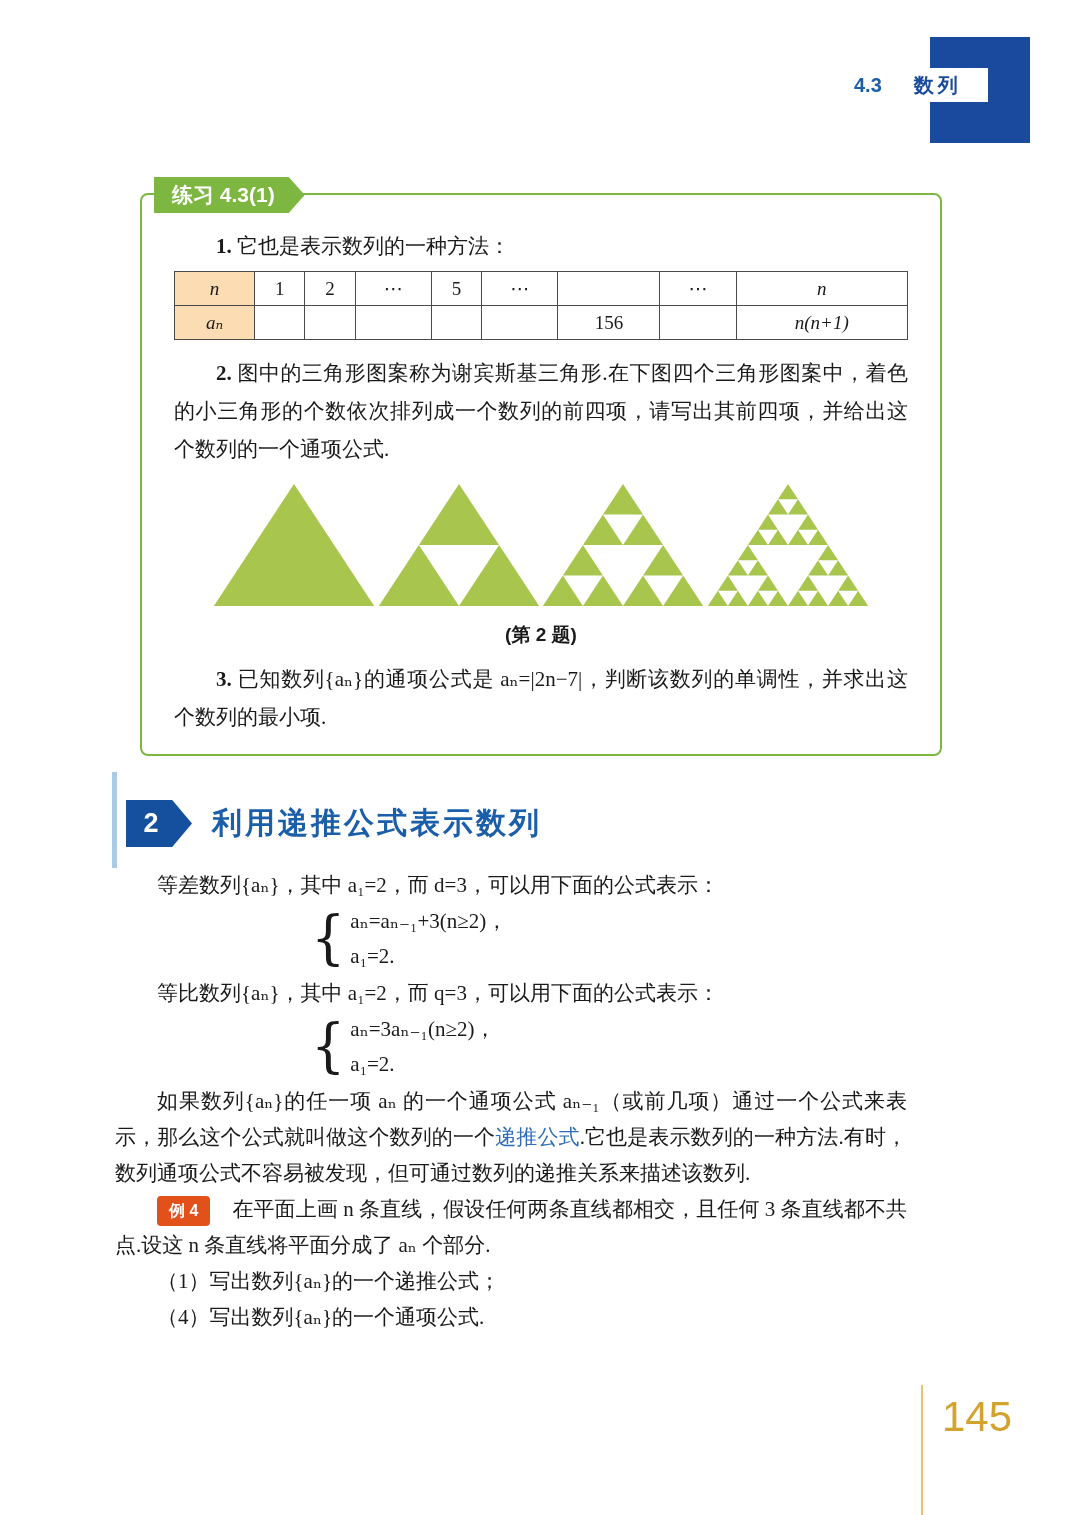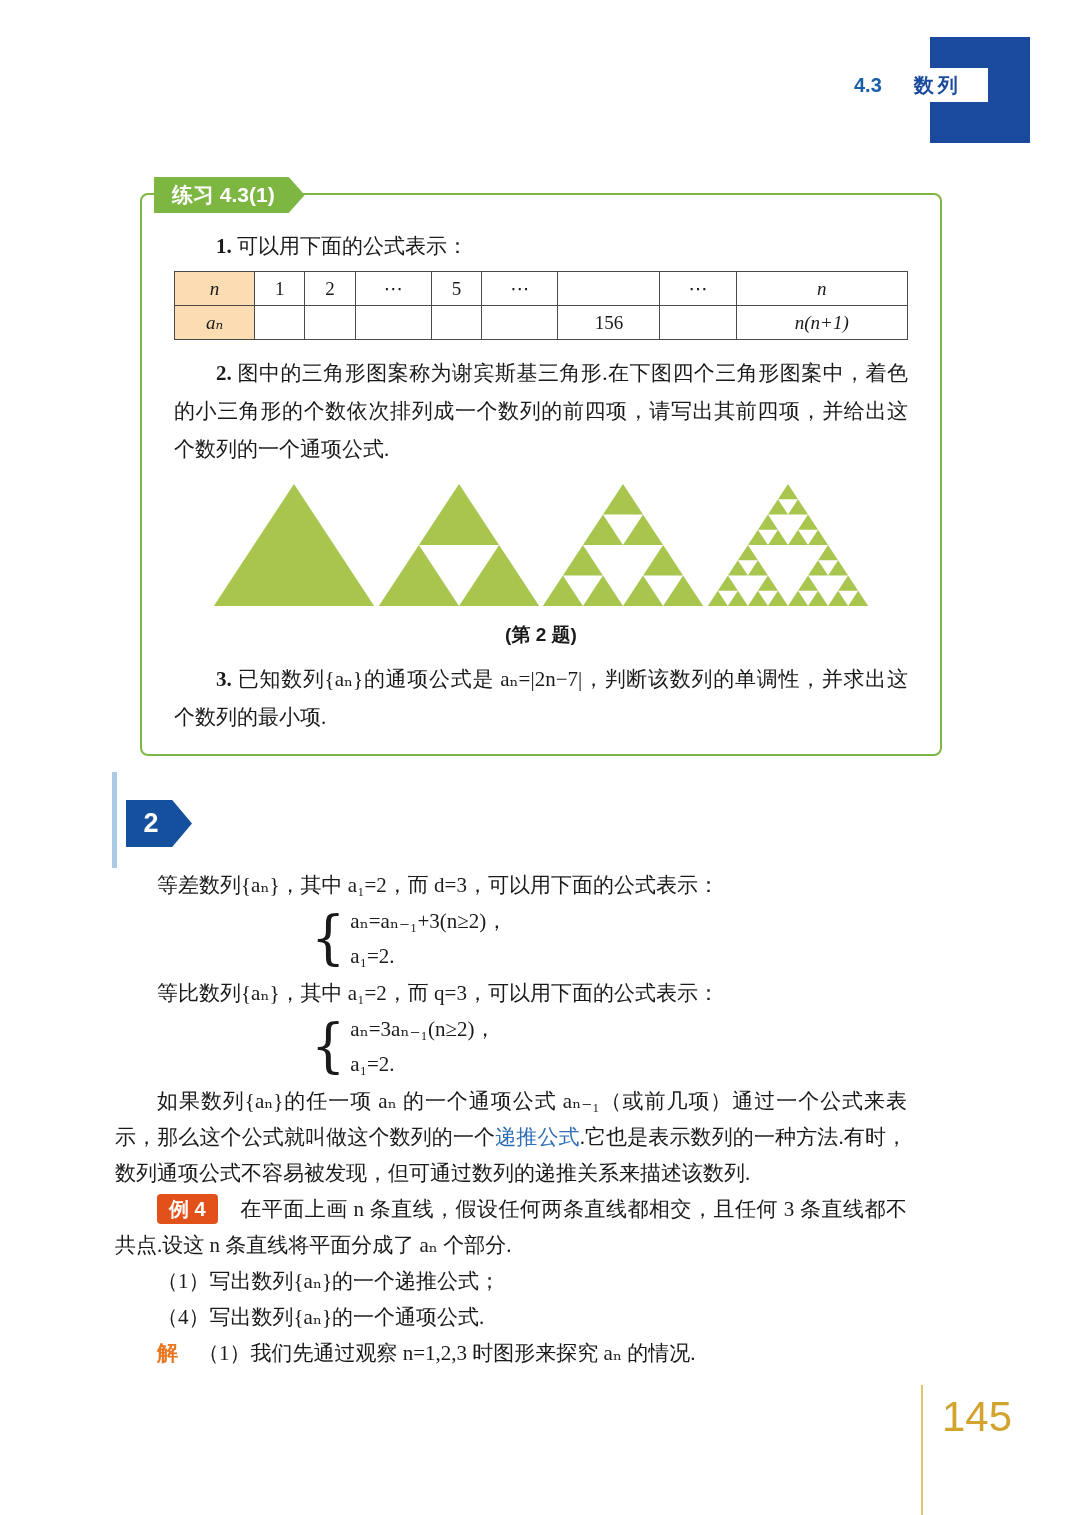--- a/index.html
+++ b/index.html
@@ -50,21 +50,21 @@
 
   
   .bodytext { position:absolute; left:115px; top:860px; width:792px; font-size:21px; line-height:36px; }
   .para { text-indent:2em; text-align:justify; }
   .formula { margin-left:196px; display:flex; align-items:center; }
   .formula .brace { font-size:54px; line-height:72px; margin-right:5px; transform:scaleY(1.08);
     font-family:"DejaVu Serif","Liberation Serif",serif; font-weight:normal; }
   .formula .lines span { display:block; line-height:35px; }
   .hl { color:var(--highlight_blue,#2f6eb6); font-weight:normal; }
   .ex-badge { display:inline-block; background:var(--example_orange,#e2511a); color:#fff;
-    font-family:"Liberation Sans","DejaVu Sans",sans-serif; font-weight:bold; font-size:20px;
+    font-family:"Liberation Sans","DejaVu Sans",sans-serif; font-weight:bold; font-size:16px;
     line-height:30px; padding:0 12px; border-radius:4px; margin-right:22px; text-indent:0;
     vertical-align:baseline; }
   .sol-label { color:var(--solution_orange,#e87722);
     font-family:"Liberation Sans","DejaVu Sans",sans-serif; font-weight:bold; margin-right:20px; }
 
   
   .page-rule { position:absolute; left:921px; top:1378px; width:2px; height:132px;
     background:var(--rule_gold,#e6c46a); }
   .page-no { position:absolute; left:942px; top:1386px;
     font-family:"Liberation Sans","DejaVu Sans",sans-serif; font-size:42px;
@@ -79,21 +79,21 @@
   <div class="corner-strip">
     <span class="secno">4.3</span>
     <span class="sectitle">数列</span>
   </div>
 
   <section class="practice">
     <div class="practice-tab">练习 4.3(1)</div>
 
     <p class="q">
       <span class="qno">1.</span>
-      <span>可以用下面的公式表示：</span>
+      <span>它也是表示数列的一种方法：</span>
     </p>
 
     <table class="fill-table">
       <tbody>
           <tr>
         <td class="lead m">n</td>
         <td>1</td>
         <td>2</td>
         <td>⋯</td>
         <td>5</td>
@@ -175,20 +175,21 @@
 
     <p class="q q3">
       <span class="qno">3.</span>
       <span>已知数列{aₙ}的通项公式是 aₙ=|2n−7|，判断该数列的单调性，并求出这个数列的最小项.</span>
     </p>
   </section>
 
   <div class="sec-bar"></div>
   <div class="heading">
     <span class="badge2">2</span>
+    <h2>利用递推公式表示数列</h2>
   </div>
 
   <div class="bodytext">
     <p class="para">等差数列{aₙ}，其中 a₁=2，而 d=3，可以用下面的公式表示：</p>
 
     <div class="formula">
       <span class="brace">{</span>
       <span class="lines">
         <span>aₙ=aₙ₋₁+3(n≥2)，</span>
         <span>a₁=2.</span>
@@ -205,19 +206,18 @@
       </span>
     </div>
 
     <p class="para"><span>如果数列{aₙ}的任一项 aₙ 的一个通项公式 aₙ₋₁（或前几项）通过一个公式来表示，那么这个公式就叫做这个数列的一个</span><span class="hl">递推公式</span><span>.它也是表示数列的一种方法.有时，数列通项公式不容易被发现，但可通过数列的递推关系来描述该数列.</span></p>
 
     <p class="para"><span class="ex-badge">例 4</span><span>在平面上画 n 条直线，假设任何两条直线都相交，且任何 3 条直线都不共点.设这 n 条直线将平面分成了 aₙ 个部分.</span></p>
 
     <p class="para">（1）写出数列{aₙ}的一个递推公式；</p>
     <p class="para">（4）写出数列{aₙ}的一个通项公式.</p>
 
-    <p class="para"><span class="sol-label">解</span><span>（1）我们先通过观察 n=1,2,3 时图形来探究 aₙ 的情况.</span></p>
   </div>
 
   <div class="page-rule"></div>
   <div class="page-no">145</div>
 
 </div>
 
 </body></html>

